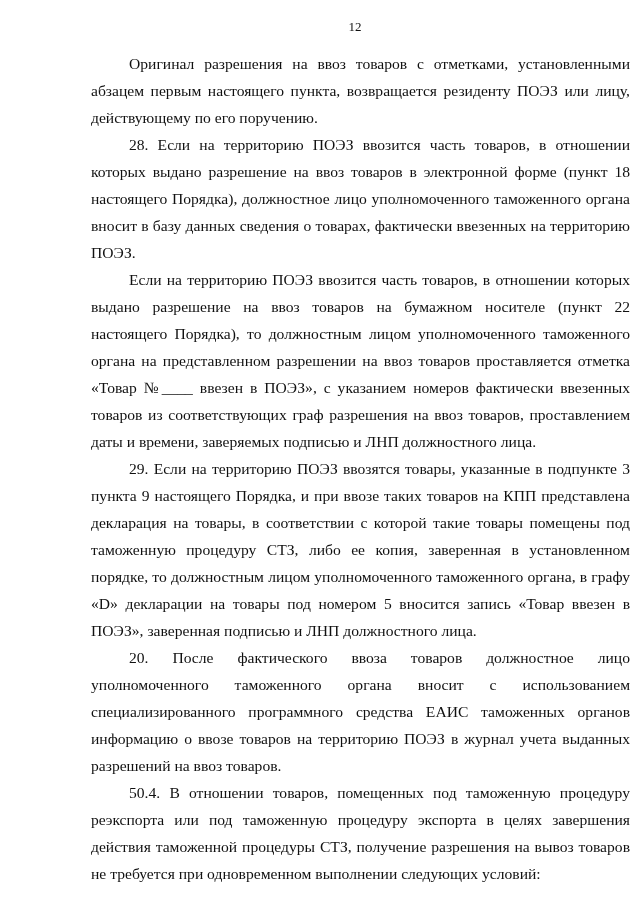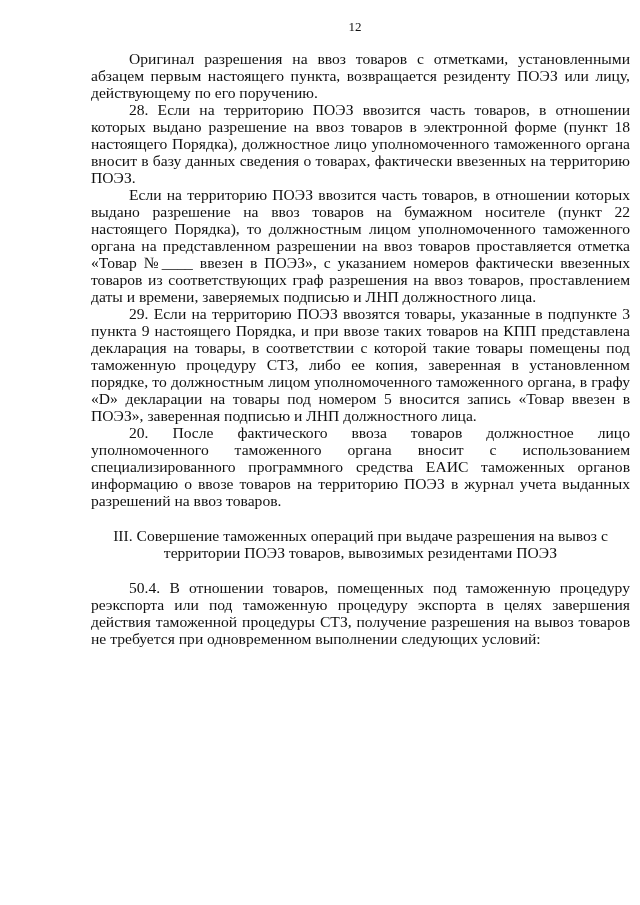--- a/index.html
+++ b/index.html
@@ -31,21 +31,21 @@
     text-align: center;
     font-size: 13px;
     line-height: 16px;
   }
   .body {
     position: absolute;
     top: 50px;
     left: 50px;
     width: 539px;
     font-size: 15.6px;
-    line-height: 17px;
+    line-height: 27px;
   }
   .p {
     margin: 0;
     text-align: justify;
     text-indent: 38px;
     hyphens: none;
   }
   .heading {
     margin: 18px 0 18px 0;
     text-align: center;
@@ -60,18 +60,17 @@
 <div class="page">
   <div class="page-number">12</div>
 
   <div class="body">
     <p class="p">Оригинал разрешения на ввоз товаров с отметками, установленными абзацем первым настоящего пункта, возвращается резиденту ПОЭЗ или лицу, действующему по его поручению.</p>
     <p class="p">28. Если на территорию ПОЭЗ ввозится часть товаров, в отношении которых выдано разрешение на ввоз товаров в электронной форме (пункт 18 настоящего Порядка), должностное лицо уполномоченного таможенного органа вносит в базу данных сведения о товарах, фактически ввезенных на территорию ПОЭЗ.</p>
     <p class="p">Если на территорию ПОЭЗ ввозится часть товаров, в отношении которых выдано разрешение на ввоз товаров на бумажном носителе (пункт 22 настоящего Порядка), то должностным лицом уполномоченного таможенного органа на представленном разрешении на ввоз товаров проставляется отметка «Товар №____ ввезен в ПОЭЗ», с указанием номеров фактически ввезенных товаров из соответствующих граф разрешения на ввоз товаров, проставлением даты и времени, заверяемых подписью и ЛНП должностного лица.</p>
     <p class="p">29. Если на территорию ПОЭЗ ввозятся товары, указанные в подпункте 3 пункта 9 настоящего Порядка, и при ввозе таких товаров на КПП представлена декларация на товары, в соответствии с которой такие товары помещены под таможенную процедуру СТЗ, либо ее копия, заверенная в установленном порядке, то должностным лицом уполномоченного таможенного органа, в графу «D» декларации на товары под номером 5 вносится запись «Товар ввезен в ПОЭЗ», заверенная подписью и ЛНП должностного лица.</p>
     <p class="p">20. После фактического ввоза товаров должностное лицо уполномоченного таможенного органа вносит с использованием специализированного программного средства ЕАИС таможенных органов информацию о ввозе товаров на территорию ПОЭЗ в журнал учета выданных разрешений на ввоз товаров.</p>
 
-    <p class="p heading">III. Совершение таможенных операций при выдаче разрешения на вывоз с территории ПОЭЗ товаров, вывозимых резидентами ПОЭЗ</p>
 
     <p class="p">50.4. В отношении товаров, помещенных под таможенную процедуру реэкспорта или под таможенную процедуру экспорта в целях завершения действия таможенной процедуры СТЗ, получение разрешения на вывоз товаров не требуется при одновременном выполнении следующих условий:</p>
     <div class="tail-space"></div>
   </div>
 </div>
 
 </body></html>

